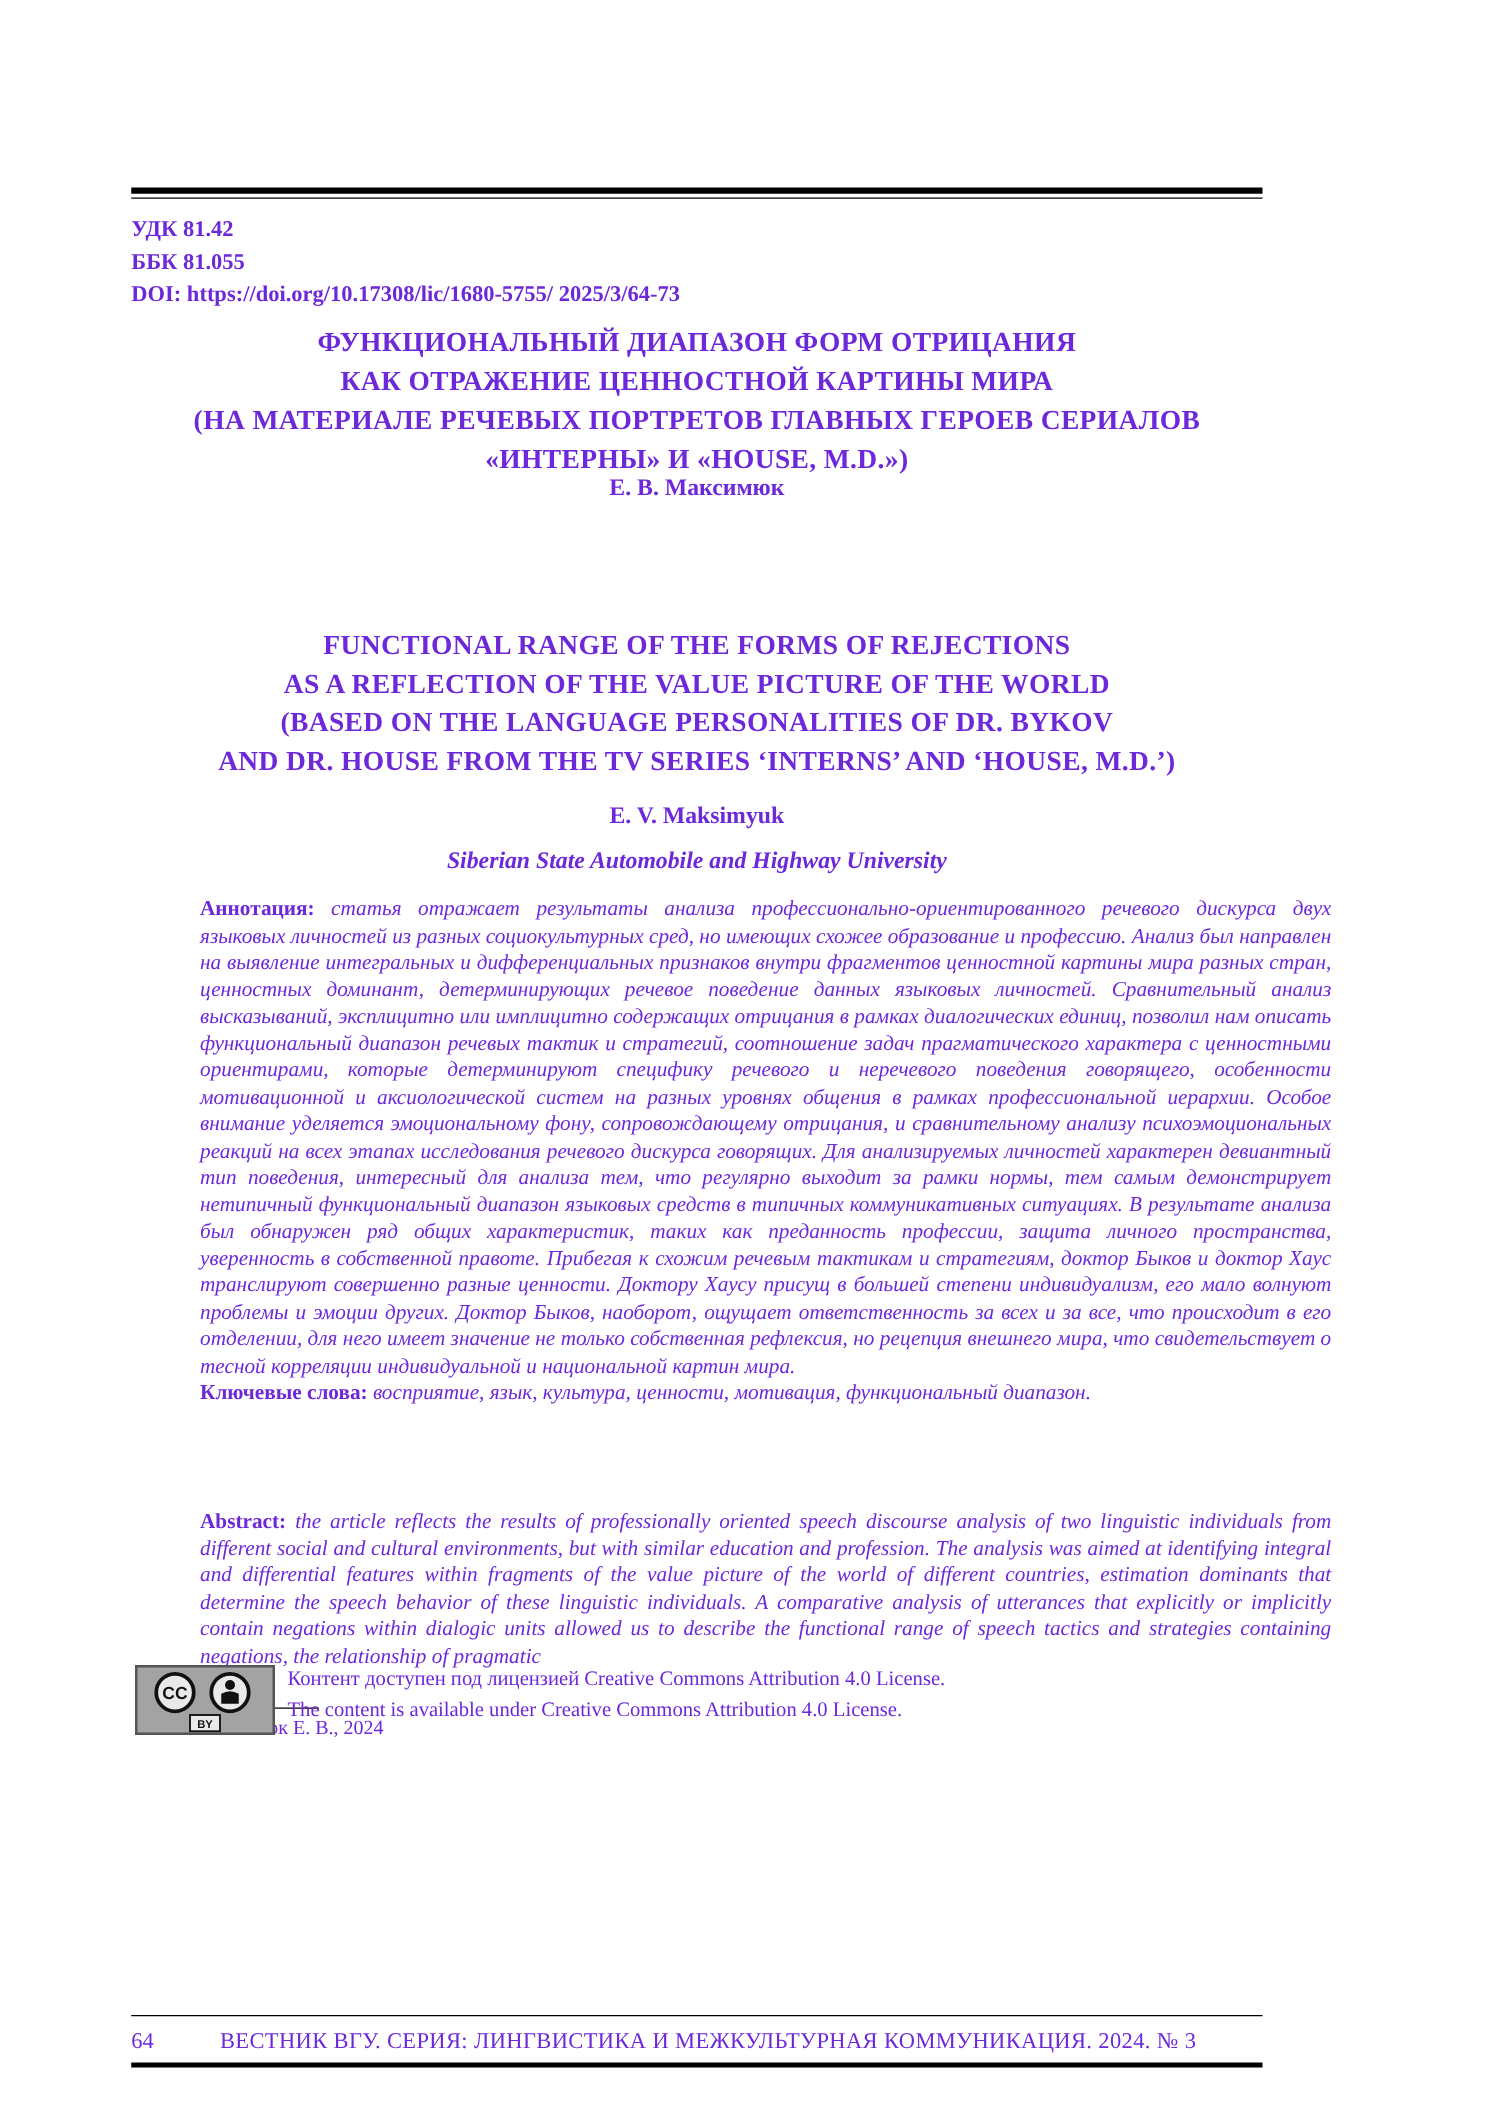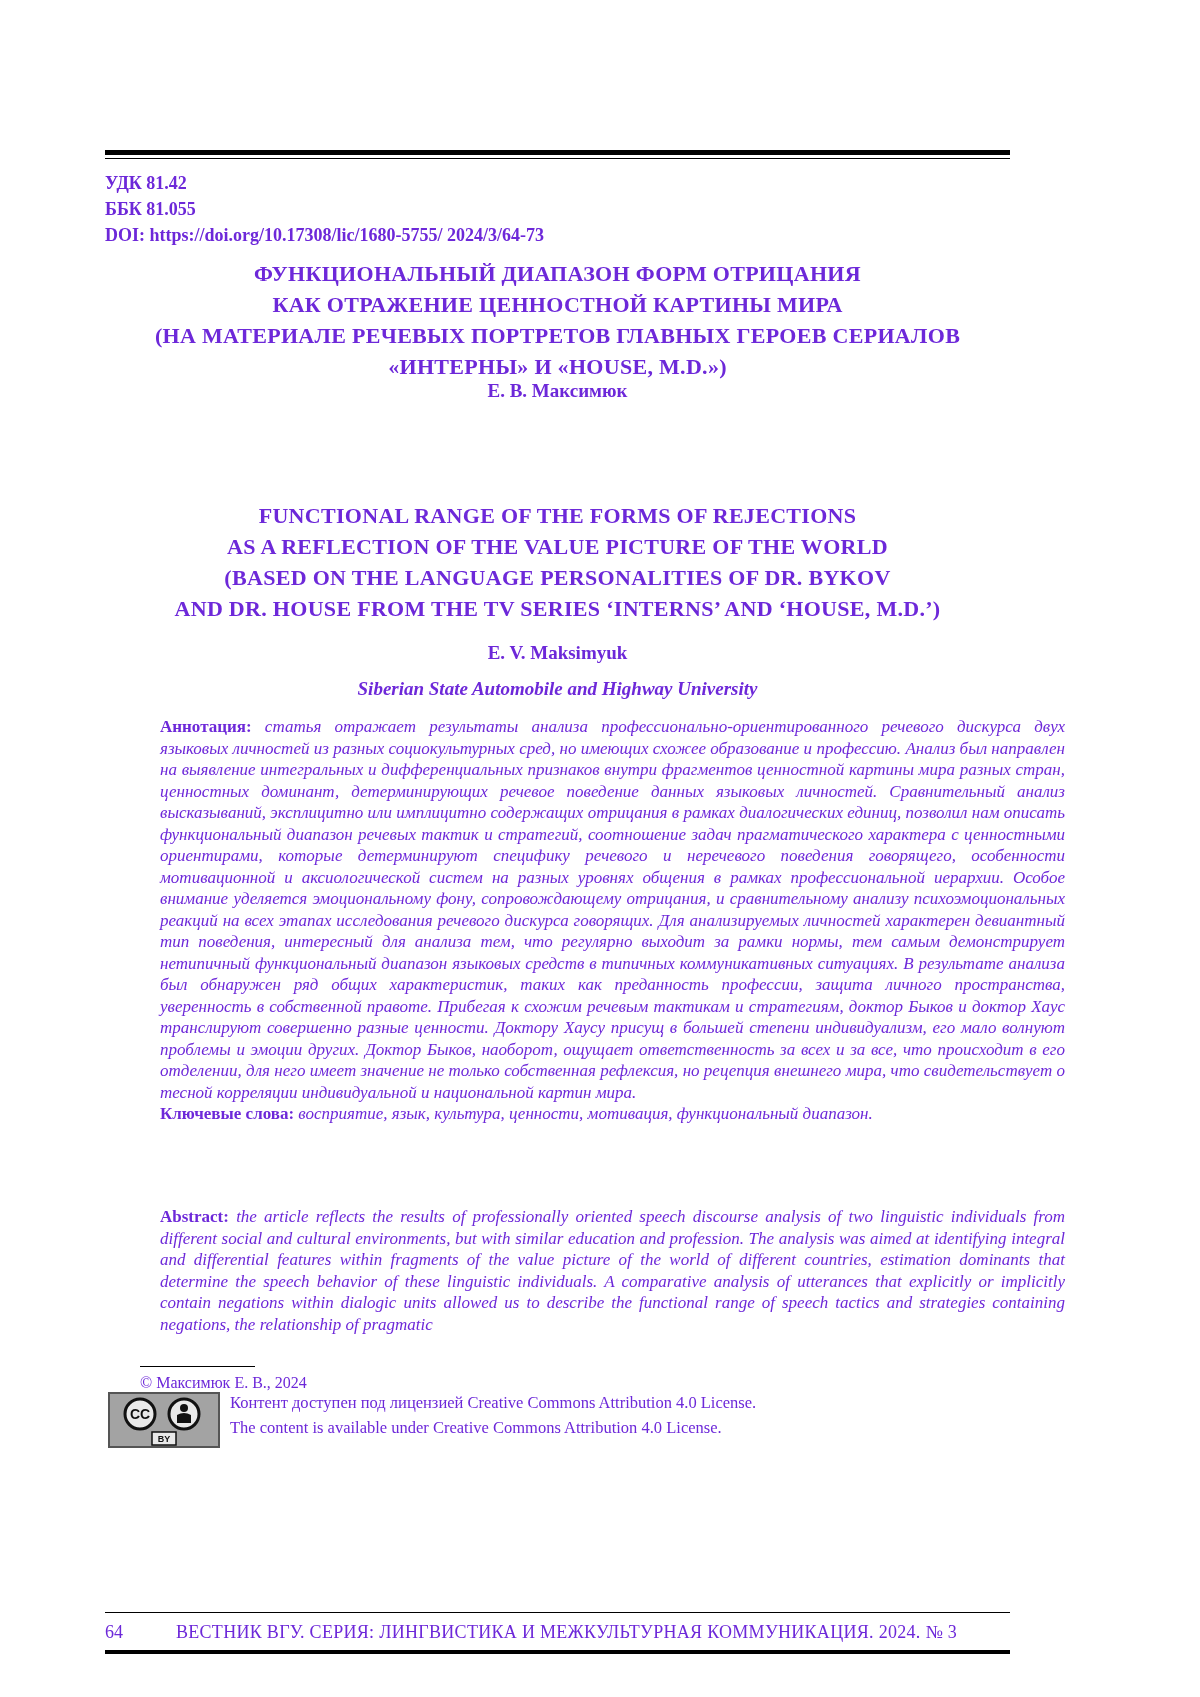--- a/index.html
+++ b/index.html
@@ -48,21 +48,21 @@
   .abs-en { top:1206px; }
   .runin { font-weight:bold; font-style:normal; }
   .ittext { font-style:italic; }
   .kw { margin-top:0px; }
 
   
   .footnote-rule { top:1366px; left:140px; width:115px; height:1px; background:#000; position:absolute; }
   .footnote { top:1374px; padding-left:35px; font-size:16px; }
 
   
-  .license { top:1390px; }
+  .license { top:1330px; }
   .cc-badge { position:absolute; left:3px; top:2px; width:112px; height:56px; }
   .license-text { margin-left:125px; font-size:16.5px; line-height:25px; }
 
   
   .footer-thin  { top:1612px; }
   .footer-row   { top:1622px; display:flex; align-items:baseline; font-size:18px; }
   .footer-page  { flex:0 0 auto; }
   .footer-journal { flex:1 1 auto; text-align:center; letter-spacing:0.3px; }
   .footer-thick { top:1650px; height:4px; background:#000; }
 </style>
@@ -73,21 +73,21 @@
 
   <div class="content rule-top" style="position:absolute;">
     <div class="rule-thick"></div>
     <div class="rule-gap"></div>
     <div class="rule-thin"></div>
   </div>
 
   <div class="content meta" style="position:absolute;">
     <div>УДК 81.42</div>
     <div>ББК 81.055</div>
-    <div>DOI: https://doi.org/10.17308/lic/1680-5755/ 2024/3/64-73</div>
+    <div>DOI: https://doi.org/10.17308/lic/1680-5755/ 2025/3/64-73</div>
   </div>
 
   <div class="content title ru-title" style="position:absolute;text-align:center;">ФУНКЦИОНАЛЬНЫЙ ДИАПАЗОН ФОРМ ОТРИЦАНИЯ
 КАК ОТРАЖЕНИЕ ЦЕННОСТНОЙ КАРТИНЫ МИРА
 (НА МАТЕРИАЛЕ РЕЧЕВЫХ ПОРТРЕТОВ ГЛАВНЫХ ГЕРОЕВ СЕРИАЛОВ
 «ИНТЕРНЫ» И «HOUSE, M.D.»)</div>
   <div class="content author ru-author" style="position:absolute;">Е. В. Максимюк</div>
 
   <div class="content title en-title" style="position:absolute;">FUNCTIONAL RANGE OF THE FORMS OF REJECTIONS
 AS A REFLECTION OF THE VALUE PICTURE OF THE WORLD

